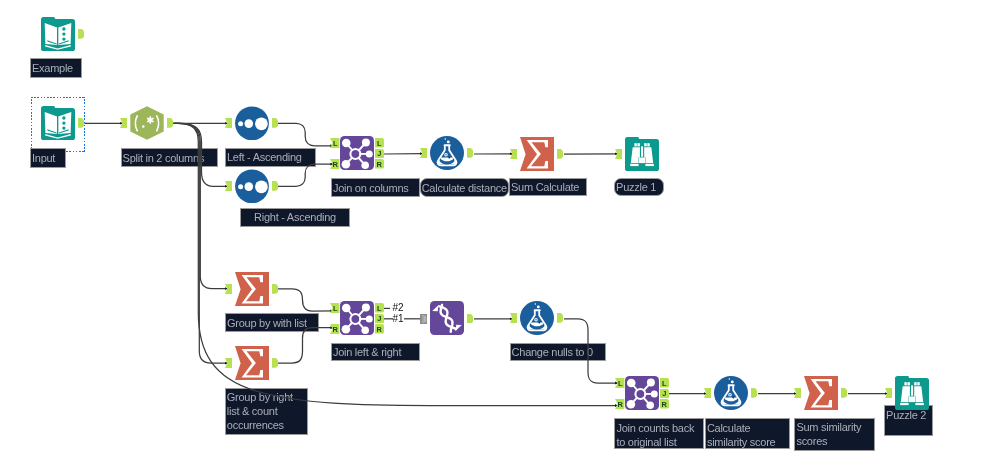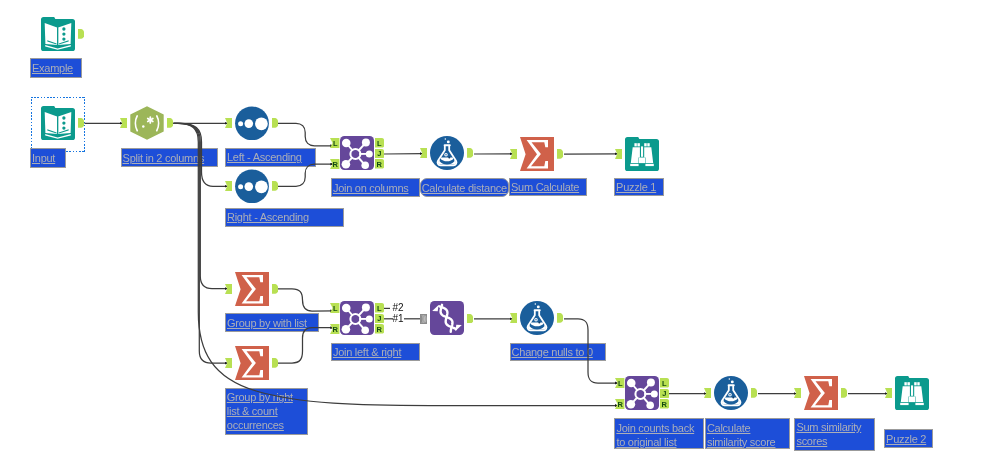--- a/index.html
+++ b/index.html
@@ -13,24 +13,24 @@
   .node svg{display:block;width:34px;height:34px;}
   .sel{position:absolute;box-sizing:border-box;
    background-image:
      repeating-linear-gradient(90deg,#1675e0 0 1.6px,transparent 1.6px 3.2px),
      repeating-linear-gradient(90deg,#1675e0 0 1.6px,transparent 1.6px 3.2px),
      repeating-linear-gradient(0deg,#1675e0 0 1.6px,transparent 1.6px 3.2px),
      repeating-linear-gradient(0deg,#1675e0 0 1.6px,transparent 1.6px 3.2px);
    background-size:100% 1px,100% 1px,1px 100%,1px 100%;
    background-position:0 0,0 100%,0 0,100% 0;
    background-repeat:no-repeat;}
-  .lbl{position:absolute;z-index:2;border:1px solid #9b9b9b;background:#1d4ed8;
+  .lbl{position:absolute;z-index:2;border:1px solid #9b9b9b;background:#0f172a;
        color:#b4b8bf;font-size:11px;line-height:14px;letter-spacing:-0.26px;
        padding:1.5px 1px;box-sizing:border-box;
-       overflow:hidden;word-wrap:break-word;text-decoration:underline;}
+       overflow:hidden;word-wrap:break-word;}
   .nub{position:absolute;z-index:6;}
   .nub svg{display:block;}
   .portlt{position:absolute;z-index:7;font-size:7.5px;font-weight:bold;color:#134a12;
           line-height:10px;text-align:center;width:10px;}
   .ann{position:absolute;z-index:7;font-size:10px;color:#111;line-height:11px;}
 </style>
 </head>
 <body>
 
 <div id="canvas">
@@ -159,21 +159,21 @@
     <div class="nub" style="left: 225.1px; top: 181px;">
       <svg width="7.2" height="10" viewBox="0 0 7.2 10">
         <path fill="#b8e053" d="M0 0 H7.2 V10 H0 L2.2 5 Z"></path>
       </svg>
     </div>
     <div class="nub" style="left: 272.1px; top: 181px;">
       <svg width="6.4" height="9.8" viewBox="0 0 6.4 9.8">
         <path fill="#b8e053" d="M0 0 H3.1 C5.4 0.4 6.4 2.6 6.4 4.9 C6.4 7.2 5.4 9.4 3.1 9.8 H0 Z"></path>
       </svg>
     </div>
-    <div class="lbl" style="left: 225px; top: 207.6px; width: 119px; height: 19.5px; color: rgb(171, 174, 184); border-color: rgb(155, 155, 155);">Right - Ascending</div>
+    <div class="lbl" style="left: 240px; top: 207.6px; width: 110px; height: 19.5px; color: rgb(171, 174, 184); border-color: rgb(155, 155, 155); text-align: center;">Right - Ascending</div>
     <div class="node" style="left: 340px; top: 136px;">
       <svg viewBox="0 0 34 34">
     <rect x="0" y="0" width="34" height="34" rx="4.4" fill="#65479a"></rect>
     <g stroke="#fff" stroke-width="1.95" fill="none">
       <path d="M6.3 7.0 L15.4 18.0"></path>
       <path d="M25.9 6.6 L15.4 18.0"></path>
       <path d="M5.9 28.3 L15.4 18.0"></path>
       <path d="M25.2 29.3 L15.4 18.0"></path>
       <path d="M15.4 18.0 L29.3 17.9"></path>
     </g>
@@ -276,21 +276,21 @@
       <rect x="5.2" y="26.8" width="8.4" height="2.3"></rect>
       <rect x="20.4" y="26.8" width="8.4" height="2.3"></rect>
     </g>
       </svg>
     </div>
     <div class="nub" style="left: 615.1px; top: 149px;">
       <svg width="7.2" height="10" viewBox="0 0 7.2 10">
         <path fill="#b8e053" d="M0 0 H7.2 V10 H0 L2.2 5 Z"></path>
       </svg>
     </div>
-    <div class="lbl" style="left: 614.1px; top: 177.6px; width: 49.7px; height: 18.8px; color: rgb(171, 174, 184); border-color: rgb(155, 155, 155);">Puzzle 1</div>
+    <div class="lbl" style="left: 614.1px; top: 177.6px; width: 49.7px; height: 18.8px; color: rgb(171, 174, 184); border-color: rgb(155, 155, 155); border-radius: 7px;">Puzzle 1</div>
     <div class="node" style="left: 235px; top: 272px;">
       <svg viewBox="0 0 34 34">
     <path fill="#d0614a" d="M0 0 H34 V34 H0 L5.6 17.2 Z"></path>
     <path fill="#fff" d="M6.6 3.0 H28.0 V10.2 H25.3 L24.3 5.2 H11.5 L20.9 17.0 L11.0 29.3 H24.3 L25.3 24.0 H28.0 V31.6 H6.6 L17.0 17.2 Z"></path>
       </svg>
     </div>
     <div class="nub" style="left: 225.1px; top: 284px;">
       <svg width="7.2" height="10" viewBox="0 0 7.2 10">
         <path fill="#b8e053" d="M0 0 H7.2 V10 H0 L2.2 5 Z"></path>
       </svg>
@@ -532,16 +532,16 @@
       <rect x="5.2" y="26.8" width="8.4" height="2.3"></rect>
       <rect x="20.4" y="26.8" width="8.4" height="2.3"></rect>
     </g>
       </svg>
     </div>
     <div class="nub" style="left: 885.1px; top: 388px;">
       <svg width="7.2" height="10" viewBox="0 0 7.2 10">
         <path fill="#b8e053" d="M0 0 H7.2 V10 H0 L2.2 5 Z"></path>
       </svg>
     </div>
-    <div class="lbl" style="left: 884.1px; top: 429px; width: 49.2px; height: 19px; color: rgb(171, 174, 184); border-color: rgb(155, 155, 155);">Puzzle 2</div>
+    <div class="lbl" style="left: 884.1px; top: 405px; width: 49.2px; height: 31px; color: rgb(171, 174, 184); border-color: rgb(155, 155, 155);">Puzzle 2</div>
     <div class="ann" style="left: 392.5px; top: 302.4px;">#2</div>
     <div class="ann" style="left: 392.5px; top: 312.9px;">#1</div>
   </div>
 
 </body></html>

